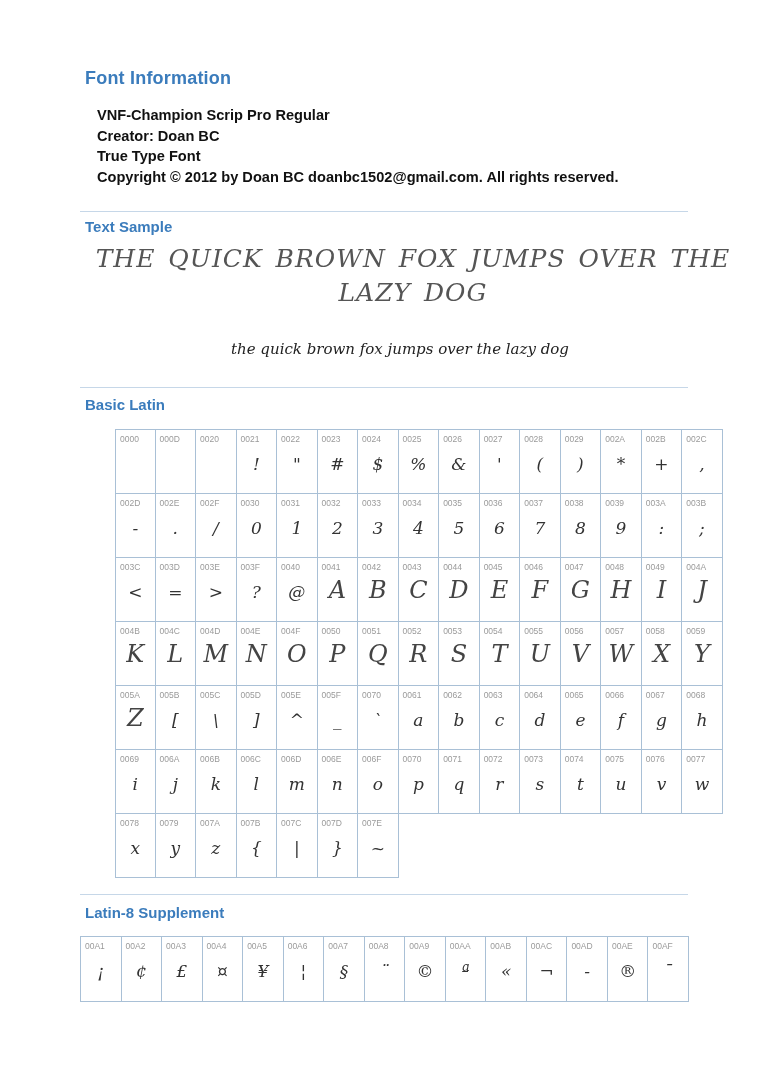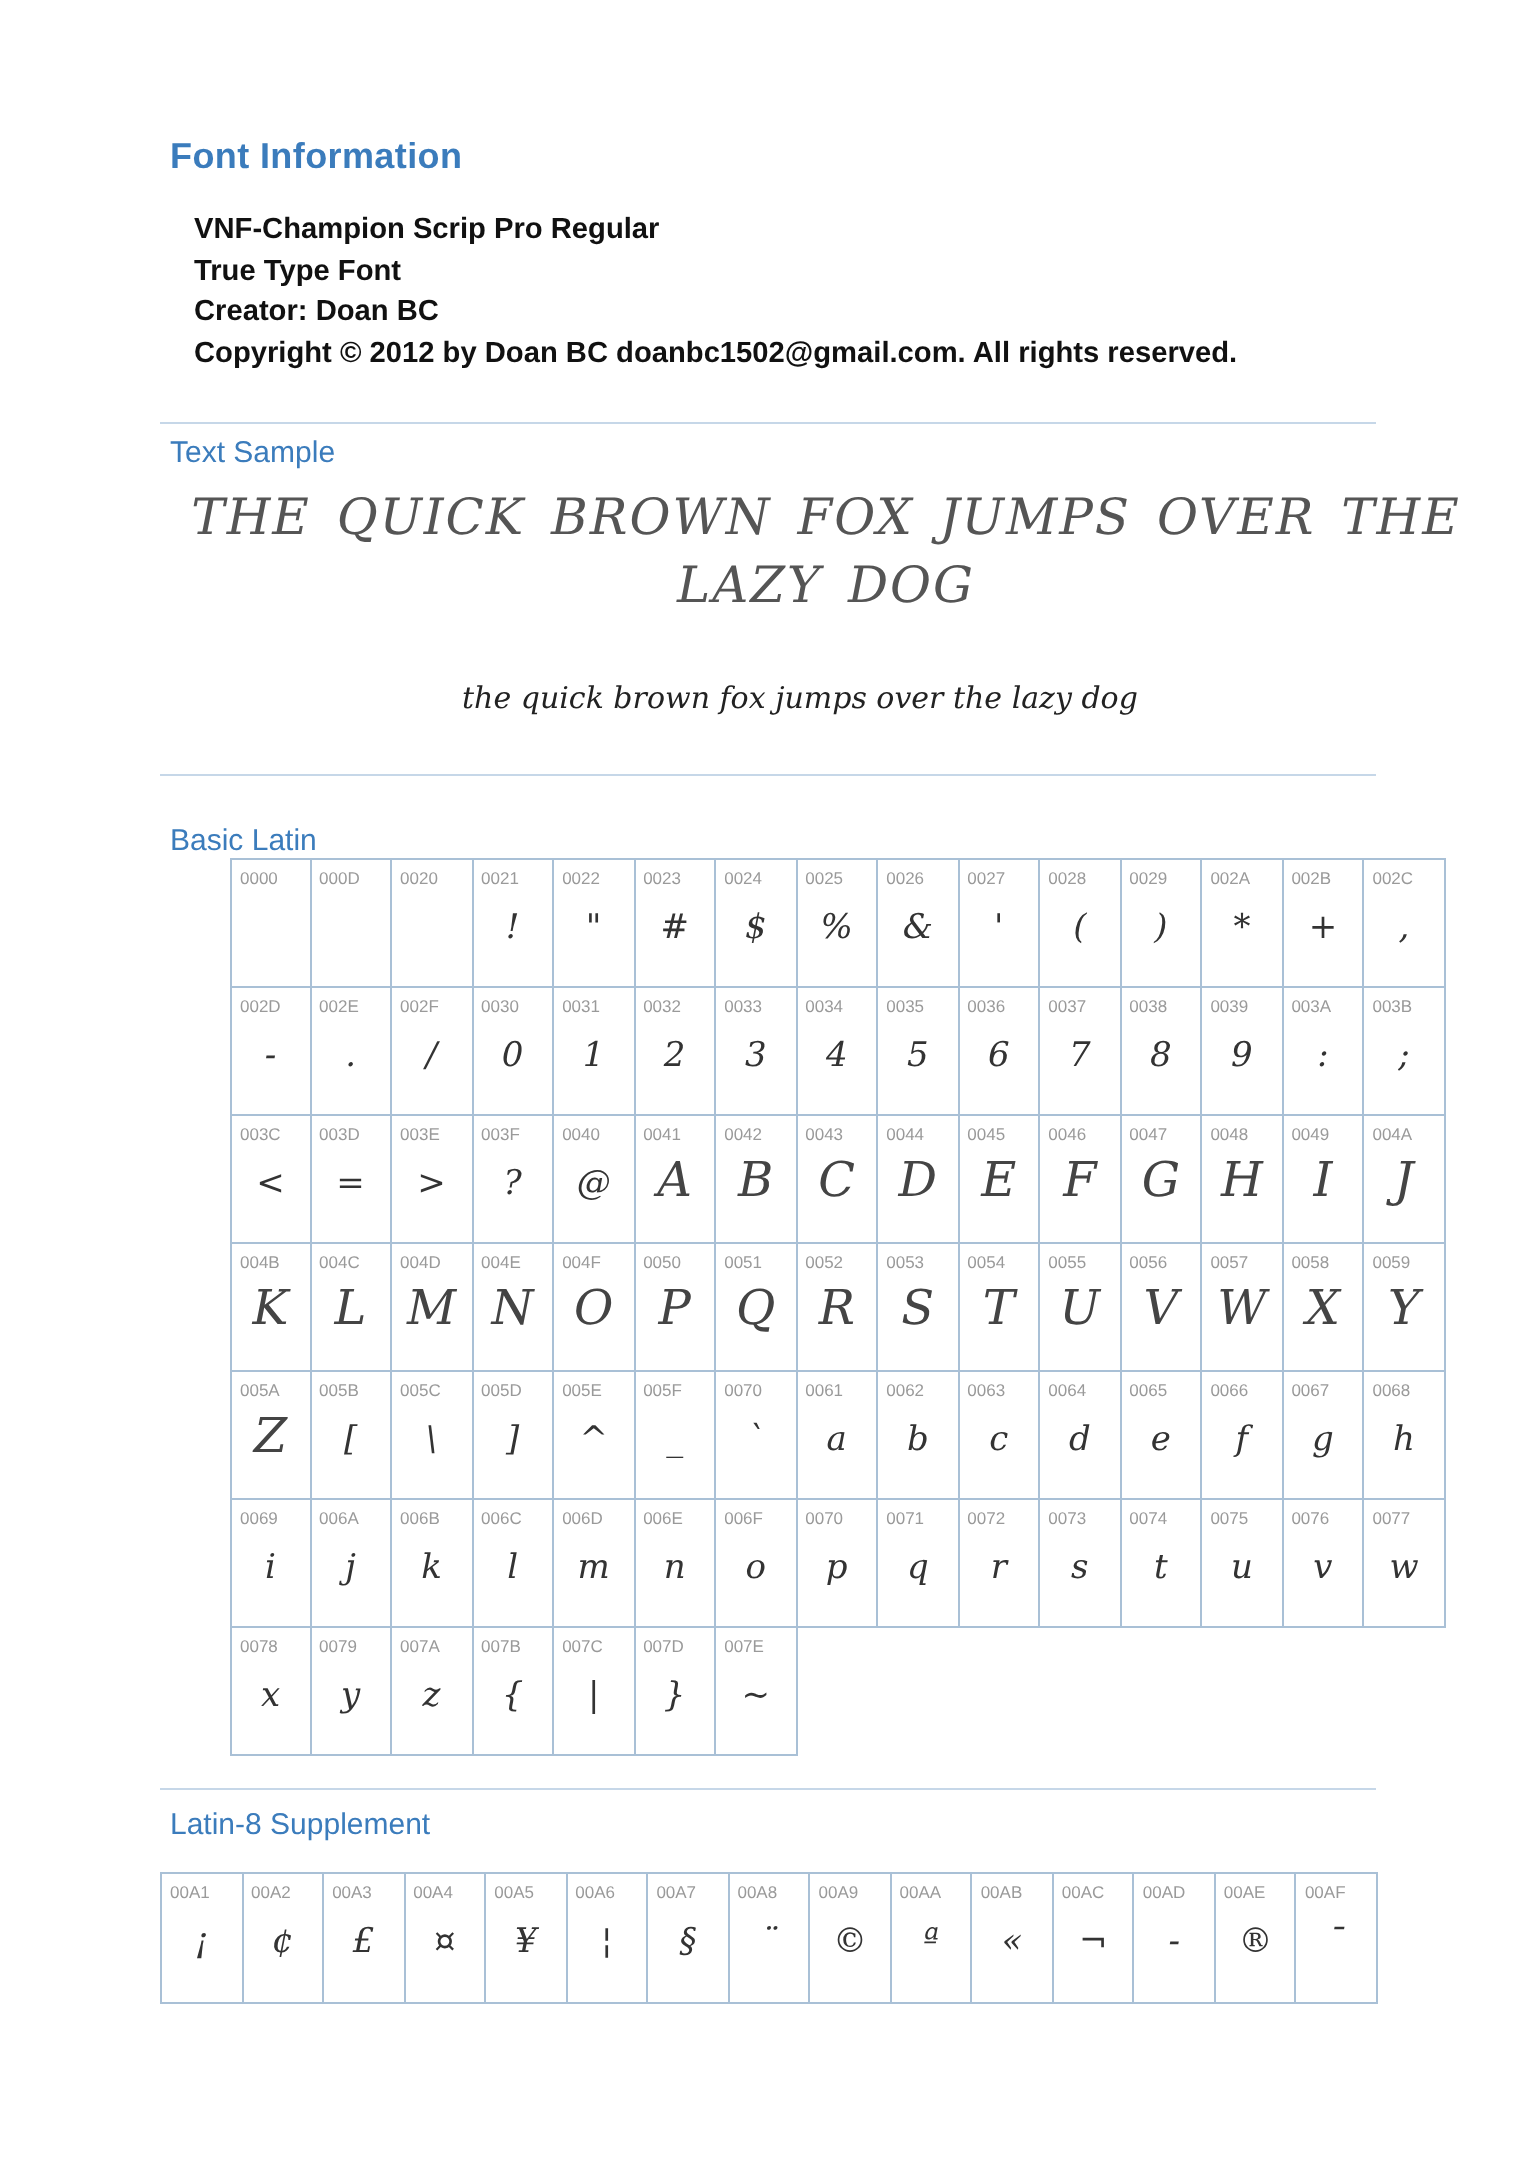--- a/index.html
+++ b/index.html
@@ -8,21 +8,21 @@
     font-family: "Liberation Sans", sans-serif; color: #111;
   }
   .title {
     position: absolute; left: 85px; top: 62px; font-size: 18px; font-weight: bold;
     color: #3b7cbc; letter-spacing: 0.2px; margin: 0; line-height: 32px;
   }
   .info { position: absolute; left: 85px; top: 93px; margin: 12px; padding: 0; list-style: none; }
   .info li { font-size: 14.6px; font-weight: bold; line-height: 20.6px; color: #111; }
   .sep { position: absolute; left: 80px; width: 608px; height: 1px; background: #c6d7e8; }
   .section-h {
-    position: absolute; left: 85px; font-size: 15px; font-weight: normal; color: #3b7cbc; margin: 0;
+    position: absolute; left: 85px; font-size: 15px; font-weight: bold; color: #3b7cbc; margin: 0;
   }
   .sample-upper {
     position: absolute; left: 88px; top: 242px; width: 650px; text-align: center;
     font-family: "DejaVu Serif", serif; font-style: italic; font-size: 25px;
     color: #555; letter-spacing: 1px; line-height: 34px; word-spacing: 4px;
   }
   .sample-lower {
     position: absolute; left: 200px; top: 340px; width: 400px; text-align: center;
     font-family: "DejaVu Serif", serif; font-style: italic; font-size: 15px; color: #222;
   }
@@ -45,33 +45,33 @@
   .cell .glyph.big { font-size: 24px; top: 18px; color: #444; }
   .grid-latin1 .cell { height: 64px; }
 </style>
 </head>
 <body>
 
 <h1 class="title">Font Information</h1>
 
 <ul class="info">
   <li>VNF-Champion Scrip Pro Regular</li>
+  <li>Creator: Doan BC</li>
   <li>True Type Font</li>
-  <li>Creator: Doan BC</li>
   <li>Copyright © 2012 by Doan BC doanbc1502@gmail.com. All rights reserved.</li>
 </ul>
 
 <div class="sep" style="top:211px"></div>
 <h2 class="section-h" style="top:218px">Text Sample</h2>
 
 <div class="sample-upper">THE QUICK BROWN FOX JUMPS OVER THE LAZY DOG</div>
 <div class="sample-lower">the quick brown fox jumps over the lazy dog</div>
 
 <div class="sep" style="top:387px"></div>
-<h2 class="section-h" style="top:412px">Basic Latin</h2>
+<h2 class="section-h" style="top:396px">Basic Latin</h2>
 
 <div class="grid" id="basic-latin-grid" style="top: 429px; grid-template-columns: repeat(15, 40.53px); border-top: none; border-left: none; padding-left: 35px;">
     <div class="cell" style="border-top: 1px solid rgb(169, 192, 214); border-left: 1px solid rgb(169, 192, 214);">
       <span class="code">0000</span>
       <span class="glyph"></span>
     </div>
     <div class="cell" style="border-top: 1px solid rgb(169, 192, 214);">
       <span class="code">000D</span>
       <span class="glyph"></span>
     </div>

